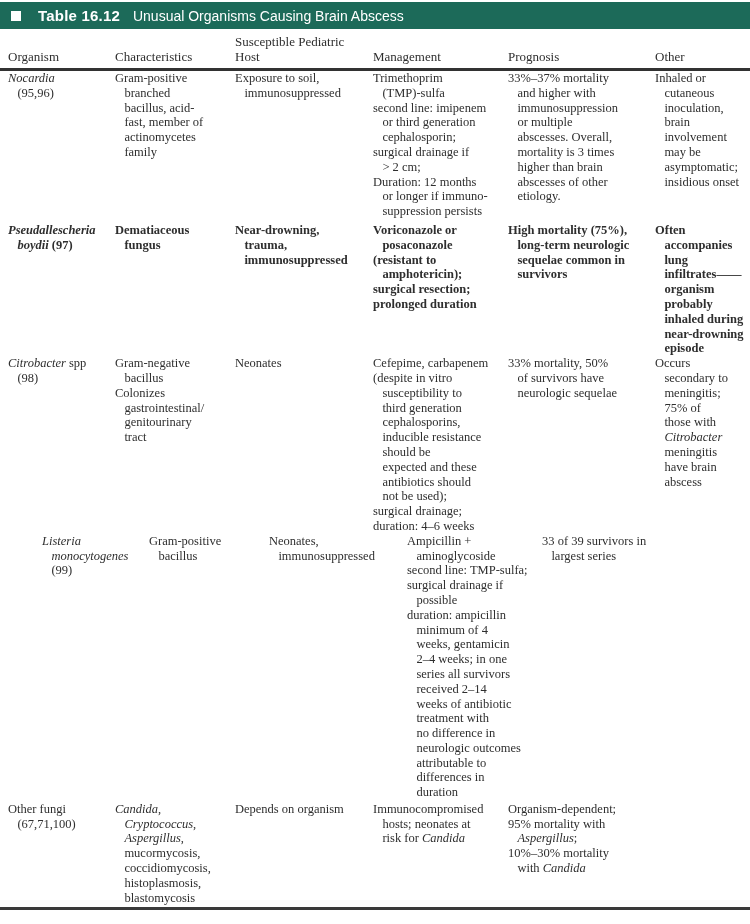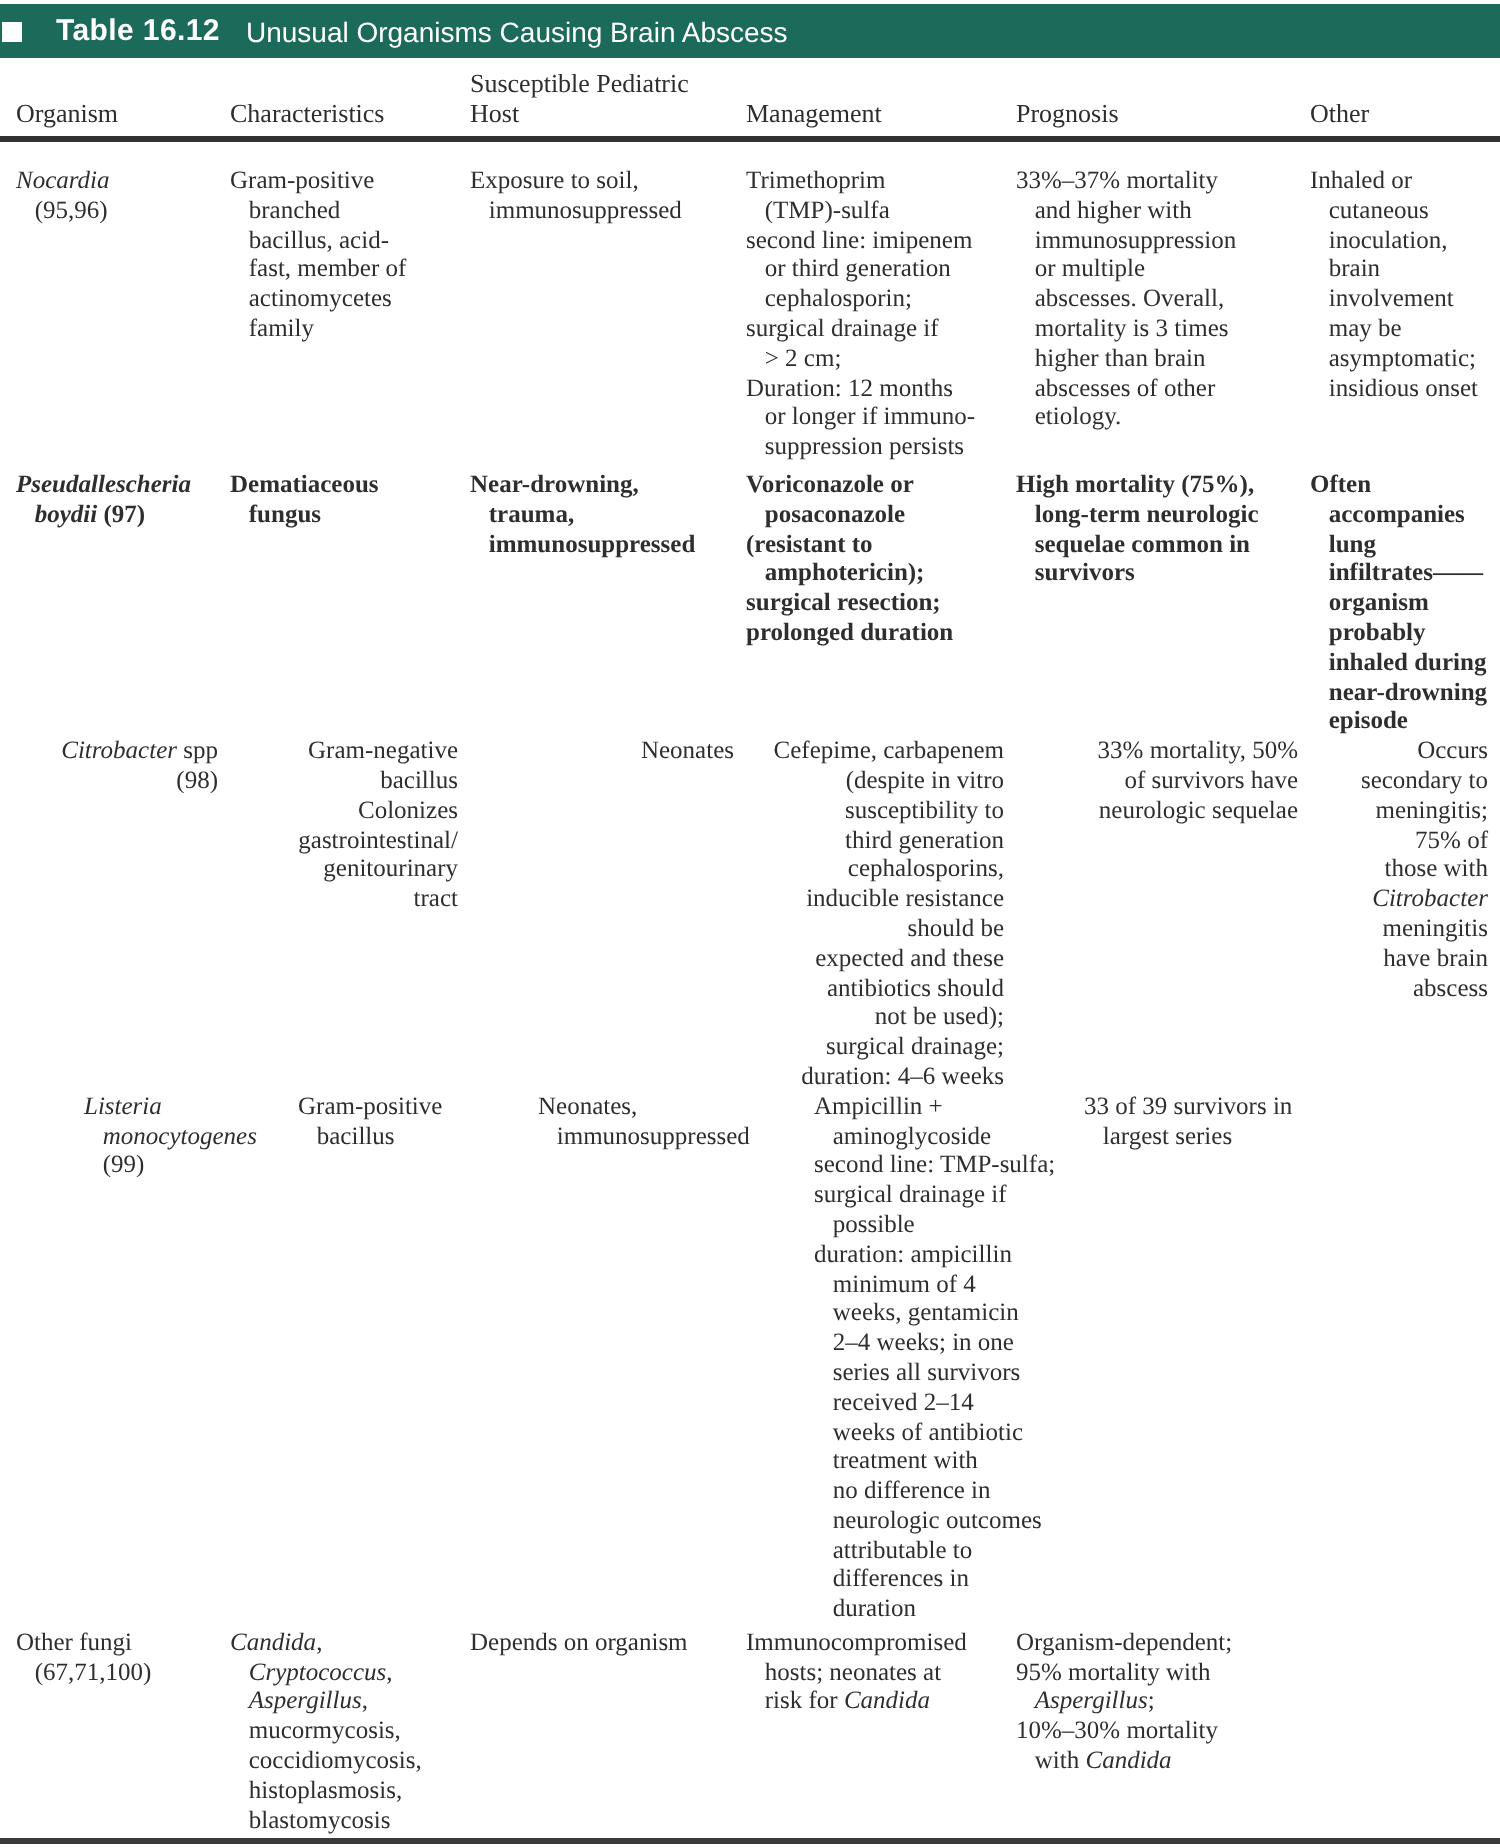--- a/index.html
+++ b/index.html
@@ -14,21 +14,21 @@
   .page { width: 750px; height: 924px; position: relative; }
 
   
   .title-bar {
     margin-top: 2px;
     height: 27px;
     background: #1c6a59;
     color: #ffffff;
     display: flex;
     align-items: center;
-    padding-left: 1px;
+    padding-left: 11px;
     font-family: "Liberation Sans", sans-serif;
   }
   .marker {
     width: 10px; height: 10px;
     background: #ffffff;
     display: inline-block;
     margin-right: 17px;
     flex: 0 0 auto;
   }
   .title-number {
@@ -71,24 +71,24 @@
     line-height: 14.5px;
   }
 
   .rule {
     width: 750px;
     height: 3px;
     background: #323232;
   }
 
   
-  .tbody { padding-top: 12px; }
+  .tbody { }
   .row-1 { min-height: 152px; }
   .row-2 { min-height: 133px; font-weight: bold; }
-  .row-3 { min-height: 177px; text-align: right; }
+  .row-3 { min-height: 177px; }
   .row-4 { min-height: 268px; margin-left: 34px; }
   .row-5 { min-height: 105px; }
 
   .bottom-rule {
     width: 750px;
     height: 3px;
     background: #3a3a3a;
   }
 </style>
 </head>

